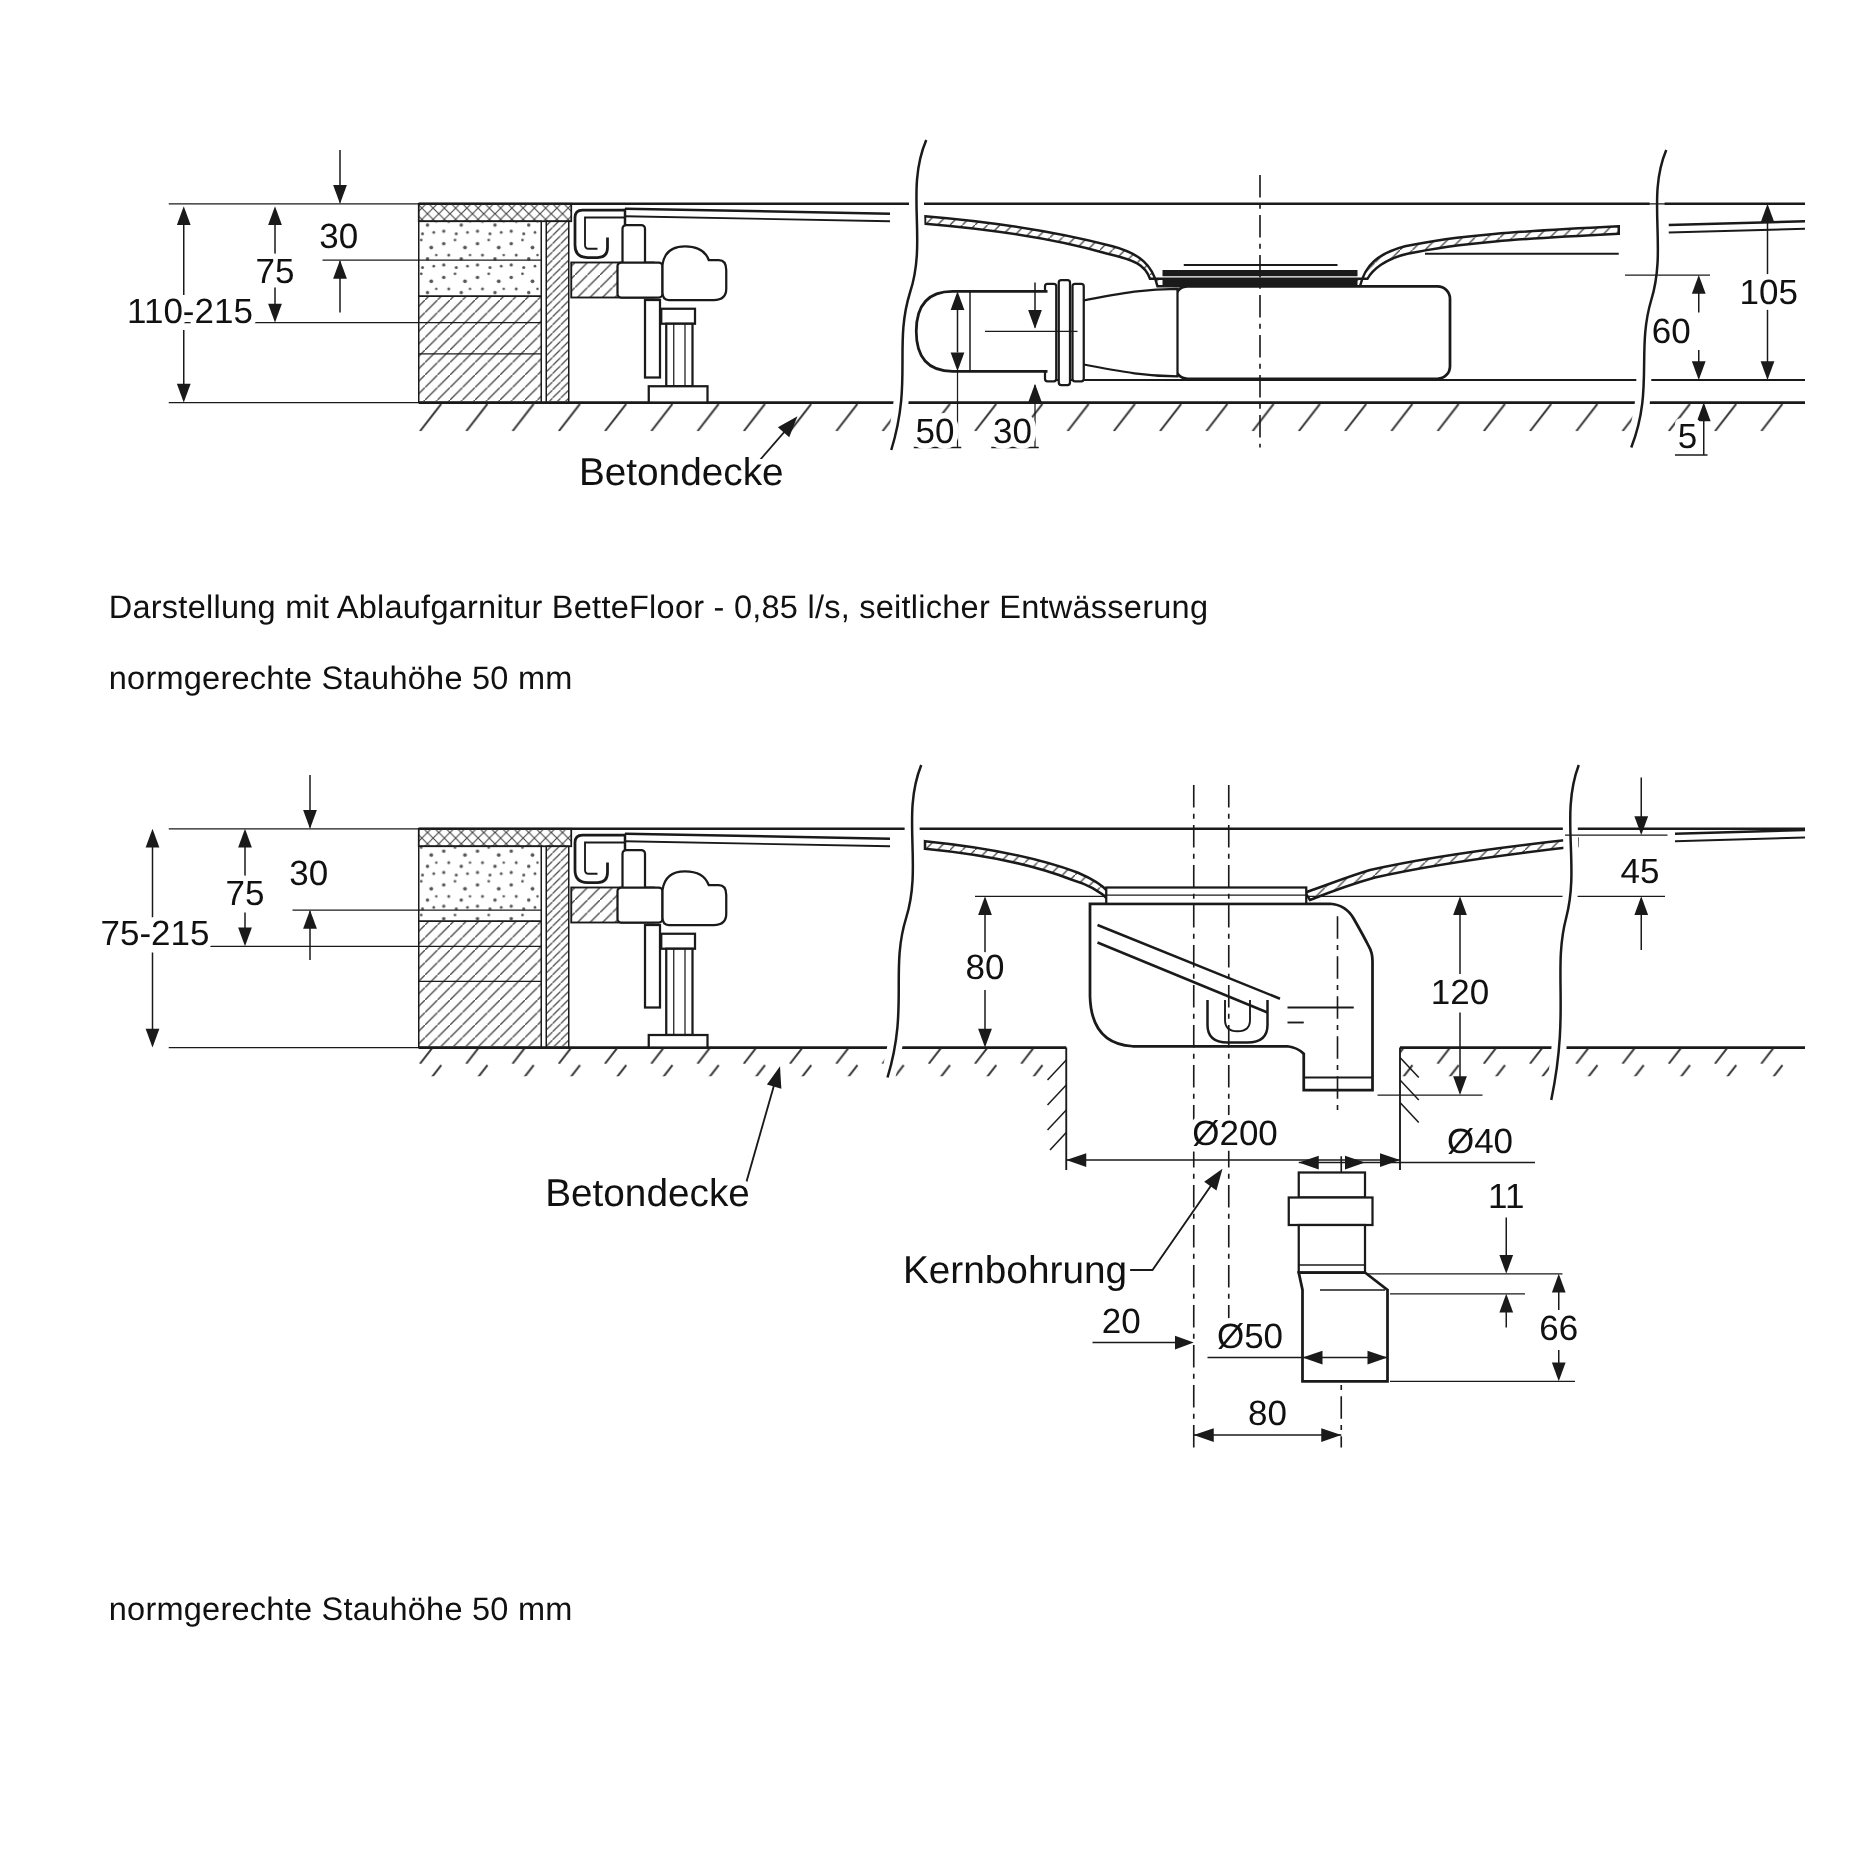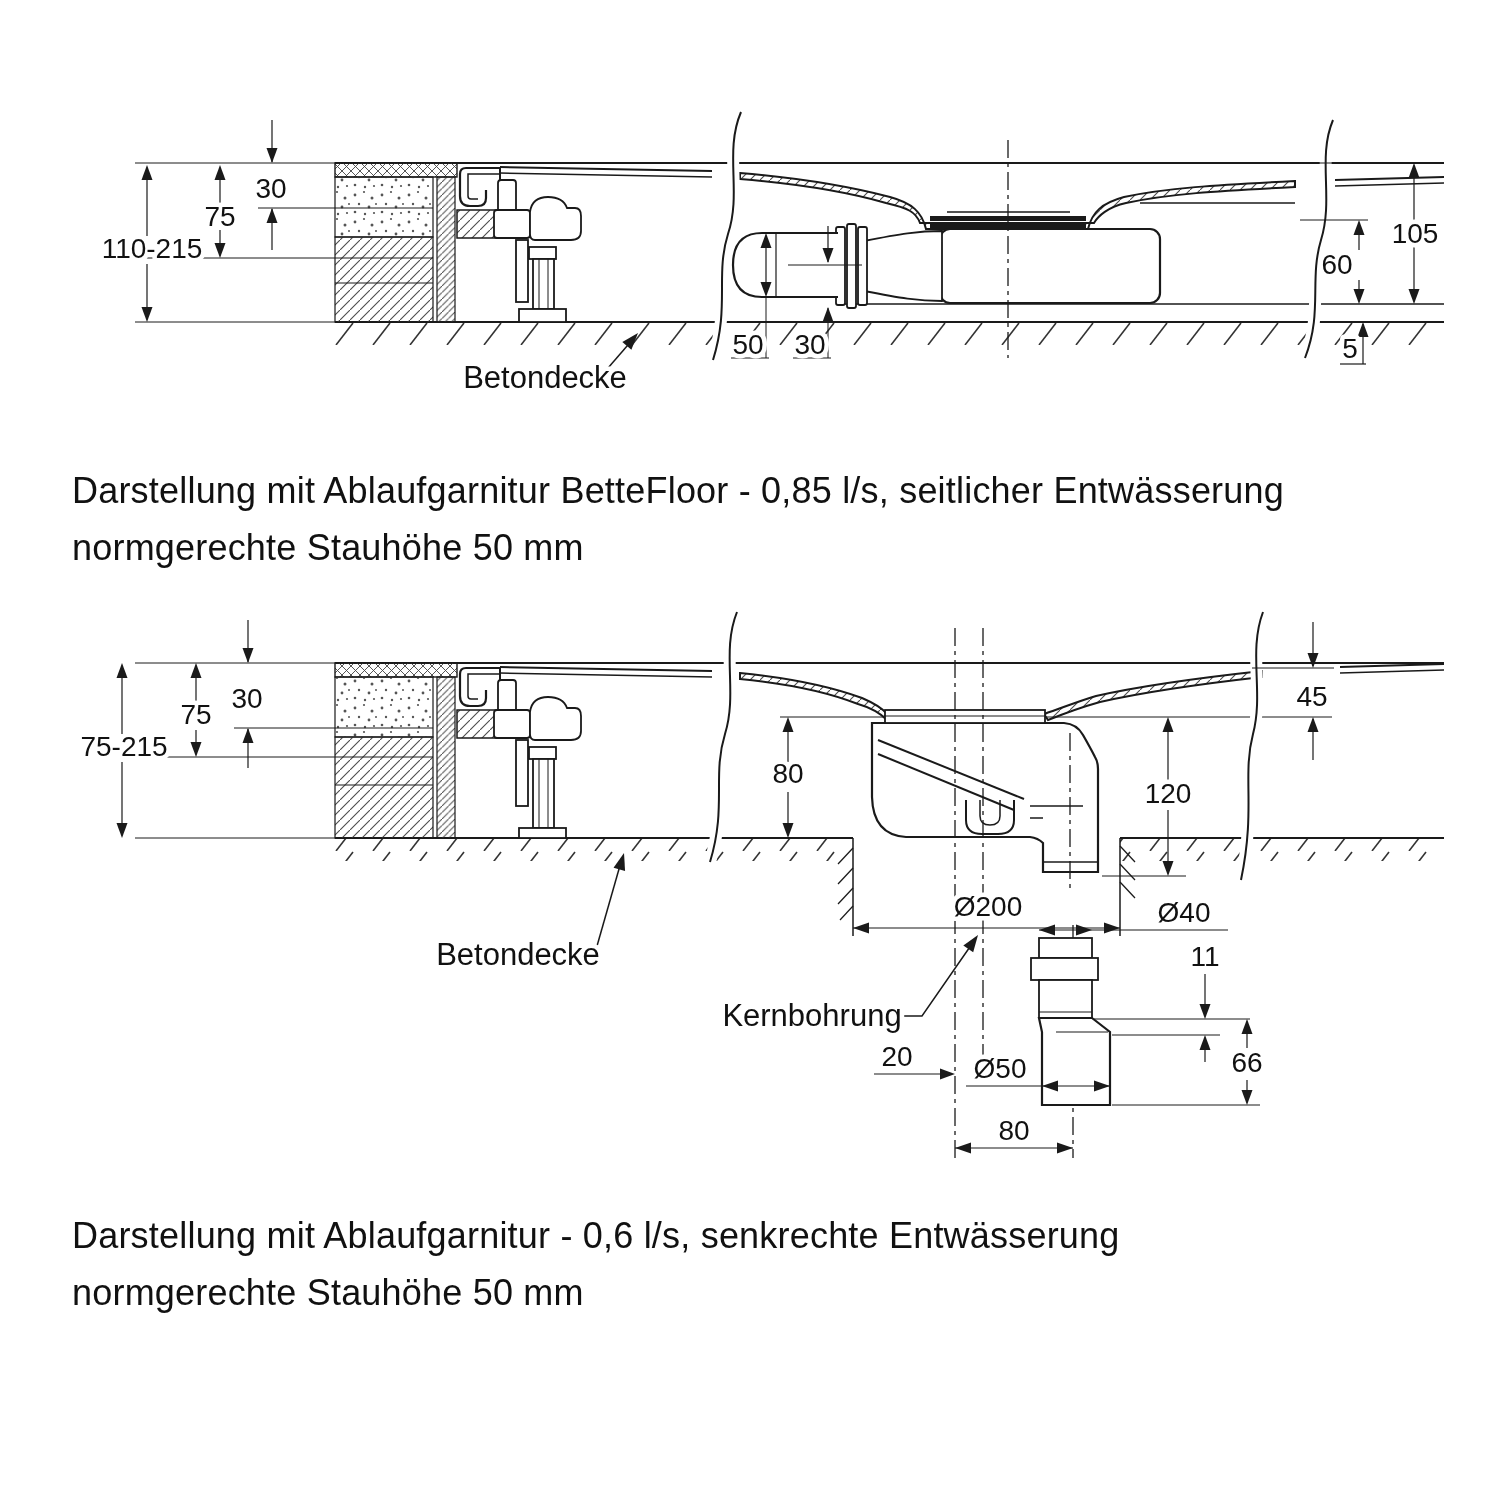--- a/index.html
+++ b/index.html
@@ -1,19 +1,19 @@
 <!DOCTYPE html>
 <html><head>
 <meta charset="utf-8">
 <style>
   html,body{margin:0;padding:0;background:#fff;}
   #stage{position:relative;width:1444px;height:1500px;background:#ffffff;overflow:hidden;
          font-family:"Liberation Sans",sans-serif;}
   svg{position:absolute;left:0;top:0;}
-  .caption{position:absolute;left:72px;color:#111;font-size:36px;letter-spacing:.2px;white-space:nowrap;}
+  .caption{position:absolute;left:87px;color:#111;font-size:26px;letter-spacing:.2px;white-space:nowrap;}
   
   .s2{stroke:#1a1a1a;stroke-width:2;fill:none;}
   .s22{stroke:#1a1a1a;stroke-width:2.2;fill:none;}
   .s15{stroke:#1a1a1a;stroke-width:1.5;fill:none;}
   .s1{stroke:#1a1a1a;stroke-width:1;fill:none;}
   .dl{stroke:#1a1a1a;stroke-width:1.2;fill:none;}
   .wf{fill:#ffffff;stroke:#1a1a1a;stroke-width:2.2;}
   .wf2{fill:#ffffff;stroke:#1a1a1a;stroke-width:1.8;}
   .arr{fill:#1a1a1a;stroke:none;}
   .cl{stroke:#1a1a1a;stroke-width:1.3;stroke-dasharray:18 5 4 5;fill:none;}
@@ -404,16 +404,15 @@
     <g>
       <line x1="597" y1="946" x2="621" y2="862" class="s15"></line>
       <path d="M0,0 L-6,17 L6,17 Z" class="arr" transform="translate(624,853) rotate(16)"></path>
       <text x="518" y="965" class="t t31">Betondecke</text>
     </g>
   </g>
 </svg>
 
 <div class="caption" style="top:470px;">Darstellung mit Ablaufgarnitur BetteFloor - 0,85 l/s, seitlicher Entwässerung</div>
 <div class="caption" style="top:527px;">normgerechte Stauhöhe 50 mm</div>
-<div class="caption" style="top:1215px;">Darstellung mit Ablaufgarnitur - 0,6 l/s, senkrechte Entwässerung</div>
 <div class="caption" style="top:1272px;">normgerechte Stauhöhe 50 mm</div>
 
 </div>
 
 </body></html>

